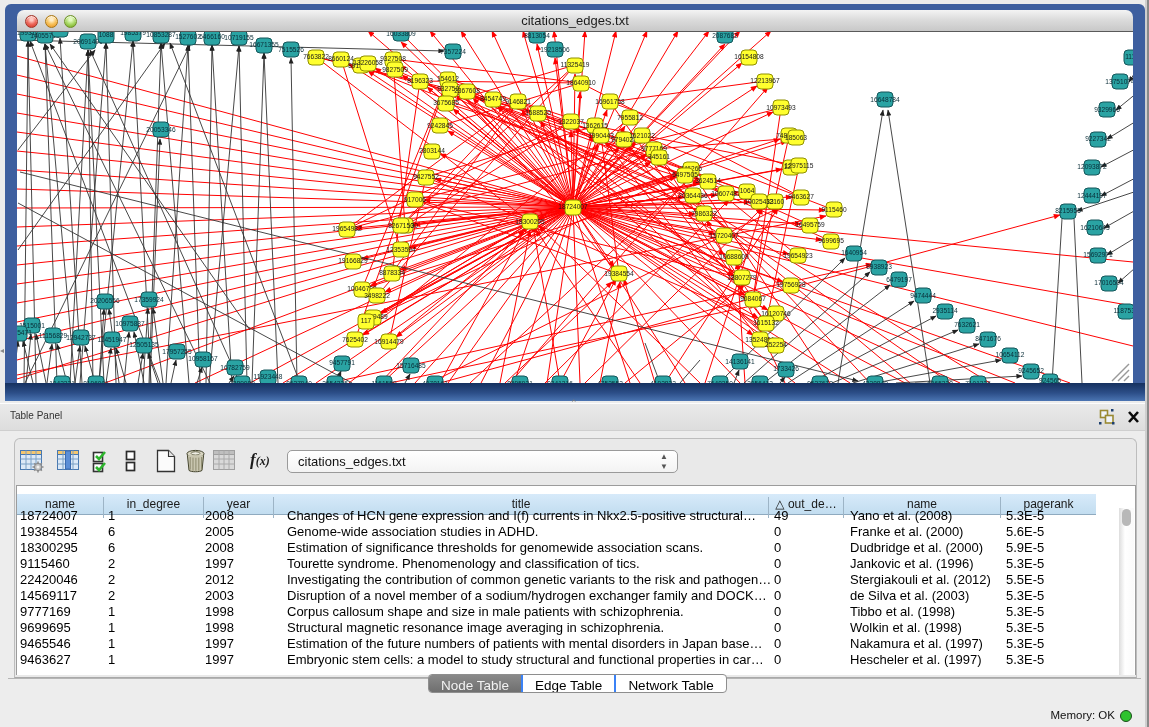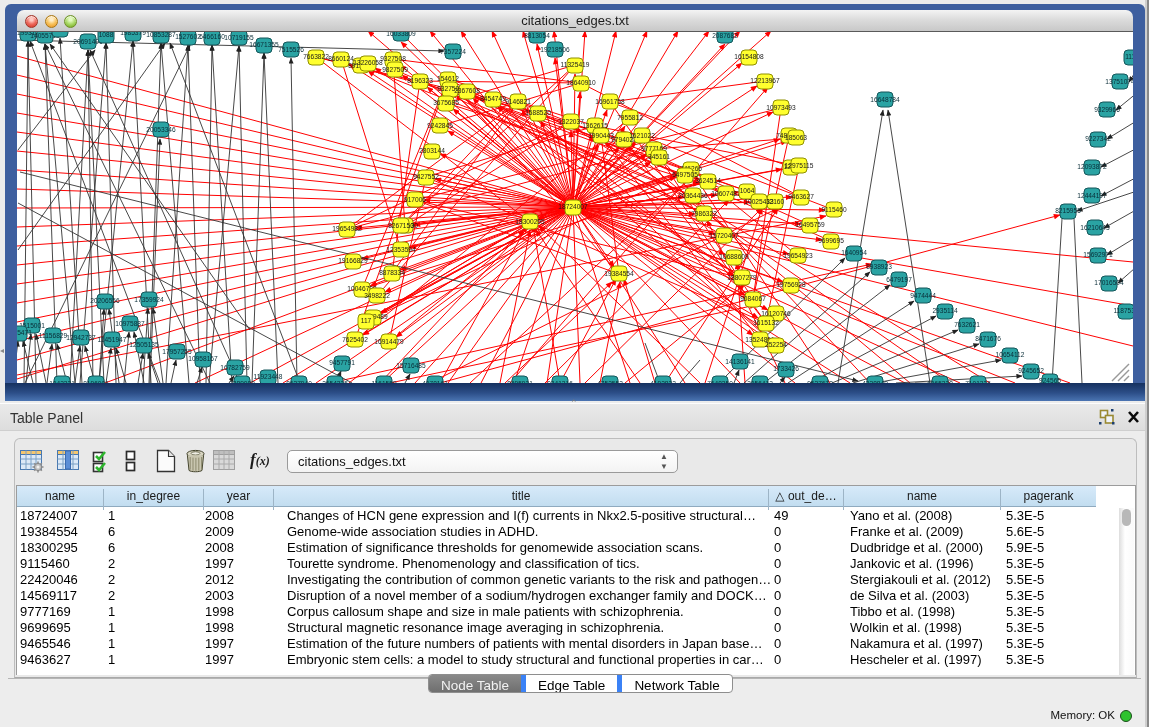--- a/index.html
+++ b/index.html
@@ -17,54 +17,54 @@
  font-size:13px;color:#1d1d1d}
 .light{position:absolute;top:4.5px;width:13px;height:13px;border-radius:50%;box-shadow:inset 0 1px 1px rgba(255,255,255,.8)}
 #l1{left:8px;background:radial-gradient(circle at 50% 32%,#ffc9c2 0 15%,#ee6a5e 50%,#d94233 82%,#a62a1e);border:1px solid #a13428}
 #l2{left:27.5px;background:radial-gradient(circle at 50% 32%,#ffeec8 0 15%,#f8c35b 50%,#eda031 82%,#b57413);border:1px solid #a97714}
 #l3{left:47px;background:radial-gradient(circle at 50% 32%,#e2fabf 0 15%,#aada67 50%,#82b531 82%,#5d8517);border:1px solid #6d9026}
 #canvas{position:absolute;left:12px;top:28px;width:1116px;height:351px;background:#fff;overflow:hidden}
 
 #panelhead{position:absolute;left:0;top:403px;width:1149px;height:28px;
  background:linear-gradient(#eaeaea,#ddd);border-top:1px solid #fdfdfd;
  border-bottom:1px solid #cfcfcf}
-#panelhead .t{position:absolute;left:10px;top:6px;font-size:14px;color:#333}
+#panelhead .t{position:absolute;left:10px;top:6px;font-size:10px;color:#333}
 #resizeArrow{position:absolute;left:570px;top:398px;width:12px;height:7px;font-size:9px;color:#777}
 #container{position:absolute;left:14px;top:438px;width:1123px;height:240px;
  background:#e9e9e9;border:1px solid #bdbdbd;border-radius:6px 6px 0 0;border-bottom:1px solid #a9a9a9}
 #panelbg{position:absolute;left:0;top:431px;width:1149px;height:296px;background:#ededed}
 
 #toolbar{position:absolute;left:14px;top:444px;height:34px}
 .ticon{position:absolute;top:4px}
 #combo{position:absolute;left:287px;top:450px;width:391px;height:23px;
  background:linear-gradient(#fff,#f3f3f3);border:1px solid #9a9a9a;border-radius:5px;}
 #combo .t{position:absolute;left:10px;top:3px;font-size:13px;color:#111}
 #combo .arr{position:absolute;right:9px;top:1px;font-size:8px;color:#555;line-height:10px}
 
 #tbl{position:absolute;left:16px;top:485px;width:1120px;height:190px;overflow:hidden;
  background:#fff;border:1px solid #9c9c9c;border-bottom:none}
-#thead{position:absolute;left:0;top:0;height:21px;width:1079px;
+#thead{position:absolute;left:0;top:8px;height:21px;width:1079px;
  background:linear-gradient(#d7eafa,#c2ddf0);border-bottom:1px solid #8faabf}
 #thead .h{position:absolute;top:3px;font-size:12px;color:#1a1a1a;text-align:center;
  border-left:1px solid #9db4c6;height:21px}
 #thead .h:first-child{border-left:none}
 .tr{position:relative;height:16px;width:1100px;font-size:13px;color:#000;white-space:nowrap}
 #tbody{position:absolute;left:0;top:22px}
 .c{position:absolute;top:0px}
 .c1{left:3px}.c2{left:91px}.c3{left:188px}.c4{left:270px}.c5{left:757px}.c6{left:833px}.c7{left:989px}
 
 #sbar{position:absolute;right:1px;top:22px;width:15px;height:170px;background:linear-gradient(90deg,#ddd,#fff 40%,#fafafa)}
 #sbar .thumb{position:absolute;left:2.5px;top:1px;width:9px;height:17px;border-radius:5px;background:#b8b8b8}
 
 #tabs{position:absolute;left:428px;top:674px;height:19px;display:flex;
  border:1px solid #8e8e8e;border-radius:4px;overflow:hidden;background:#fff;
  font-size:13.5px}
 #tabs .seg{padding:2px 12px 0 12px;line-height:17px}
 #tabs .sel{background:linear-gradient(#8a8a8a,#6f6f6f);color:#f2f2f2}
-#tabs .seg+.seg{border-left:5px solid #3b82f6}
+#tabs .seg+.seg{border-left:2px solid #3b82f6}
 #botline{position:absolute;left:8px;top:678px;width:1133px;height:1px;background:#b5b5b5}
 
 #status .t{position:absolute;right:34px;top:709px;font-size:11.5px;color:#111}
 #status .orb{position:absolute;left:1120px;top:710px;width:12px;height:12px;border-radius:50%;
  background:#2fc32f;border:1px solid #1c4d1c}
 
 #redge1{position:absolute;left:1145px;top:0;width:2px;height:727px;background:#cfcfcf}
 #redge2{position:absolute;left:1147px;top:0;width:2px;height:727px;background:#8a8a8a}
 #ltick{position:absolute;left:0px;top:346px;font-size:8px;color:#888}
 </style></head><body>
@@ -792,24 +792,24 @@
           <span class="c c2">1</span>
           <span class="c c3">2008</span>
           <span class="c c4">Changes of HCN gene expression and I(f) currents in Nkx2.5-positive structural…</span>
           <span class="c c5">49</span>
           <span class="c c6">Yano et al. (2008)</span>
           <span class="c c7">5.3E-5</span>
         </div>
 <div class="tr">
           <span class="c c1">19384554</span>
           <span class="c c2">6</span>
-          <span class="c c3">2009</span>
+          <span class="c c3">2005</span>
           <span class="c c4">Genome-wide association studies in ADHD.</span>
           <span class="c c5">0</span>
-          <span class="c c6">Franke et al. (2009)</span>
+          <span class="c c6">Franke et al. (2000)</span>
           <span class="c c7">5.6E-5</span>
         </div>
 <div class="tr">
           <span class="c c1">18300295</span>
           <span class="c c2">6</span>
           <span class="c c3">2008</span>
           <span class="c c4">Estimation of significance thresholds for genomewide association scans.</span>
           <span class="c c5">0</span>
           <span class="c c6">Dudbridge et al. (2000)</span>
           <span class="c c7">5.9E-5</span>

